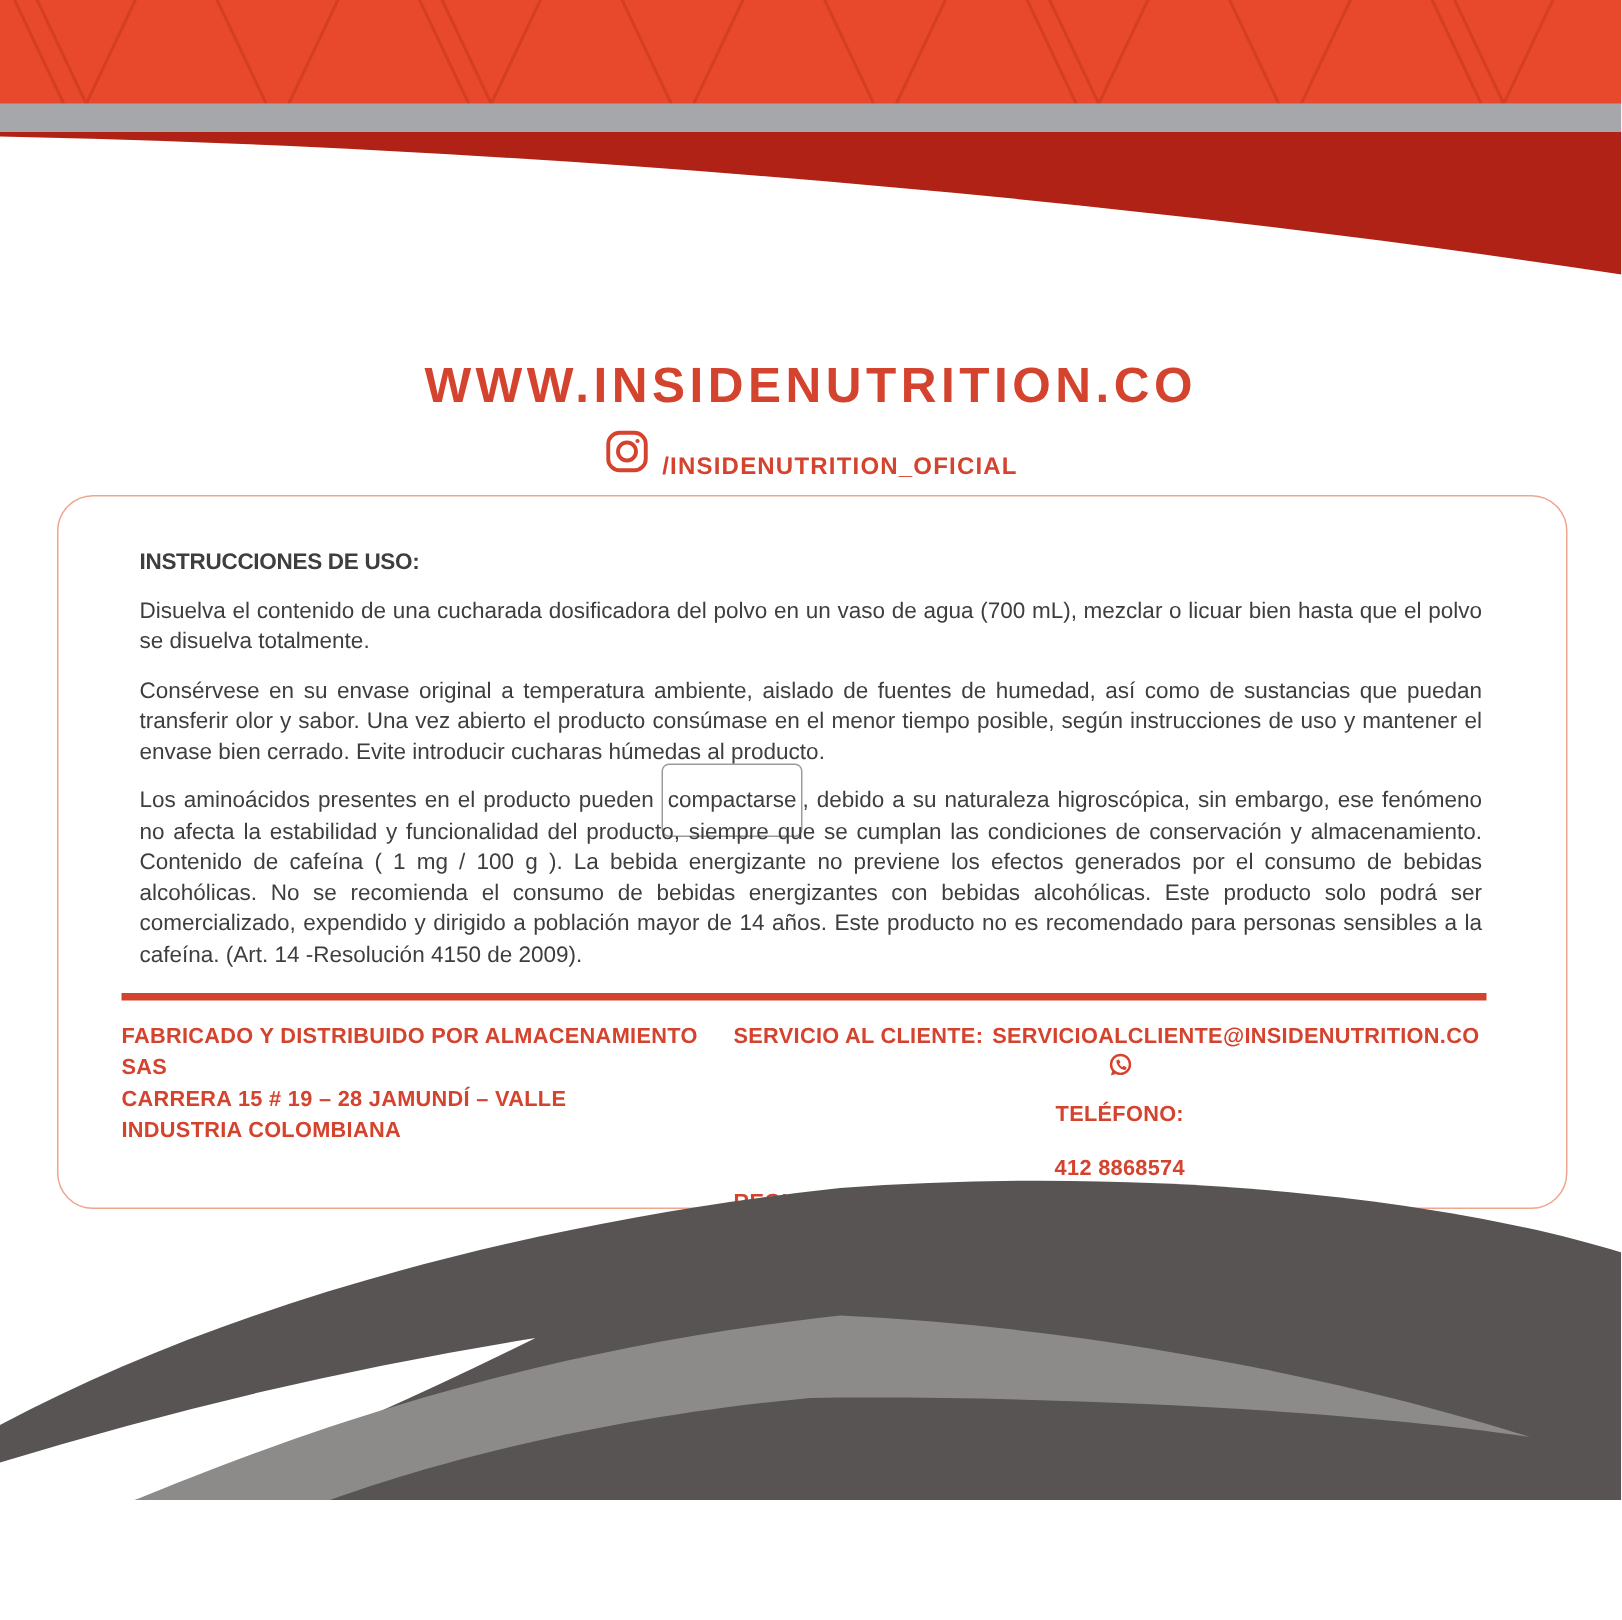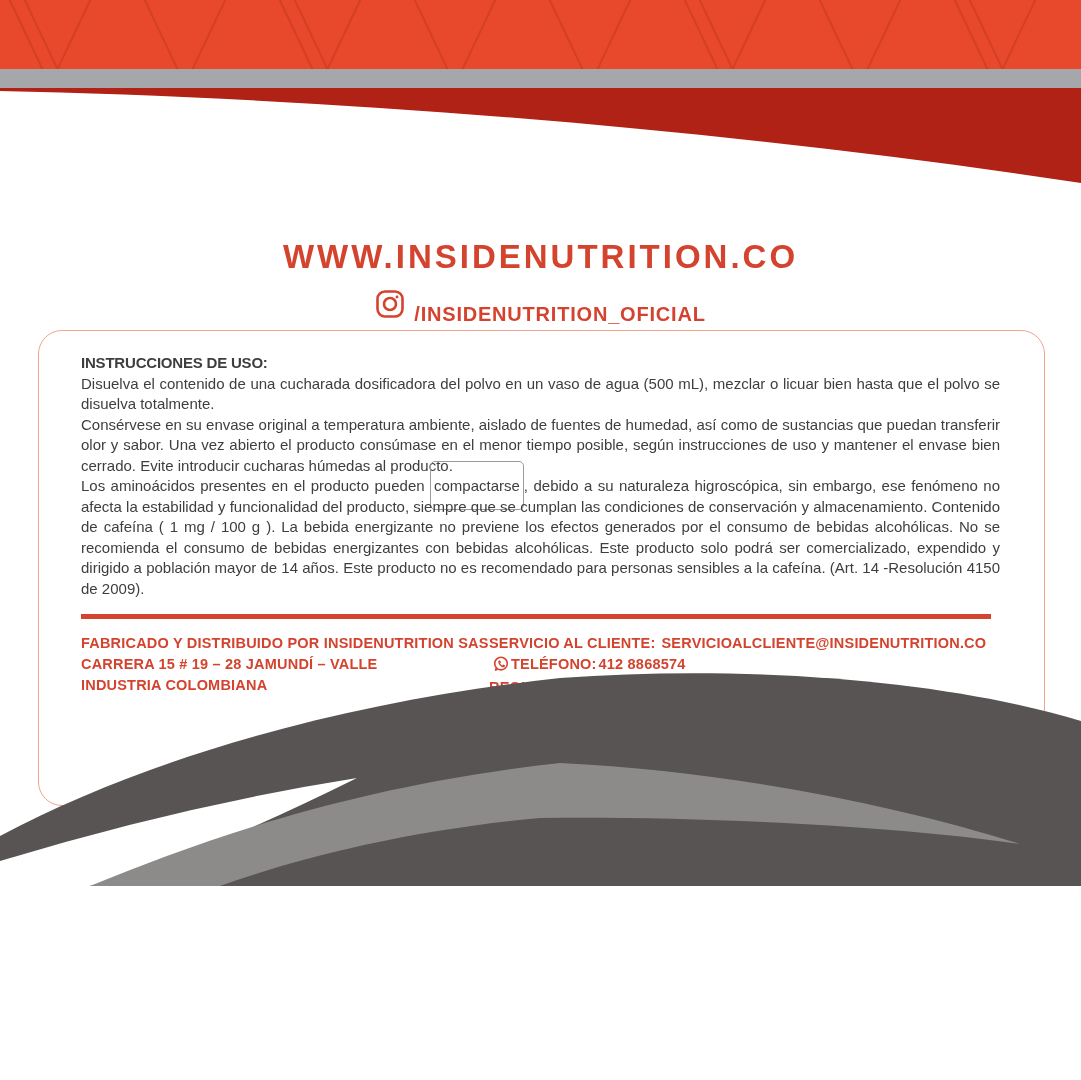--- a/index.html
+++ b/index.html
@@ -1,46 +1,46 @@
 <!DOCTYPE html>
 <html style="--accent: #D4432E; --heading_red: #D23A28; --body_text: #3E3E3E; --card_border: #F0A58F; --orange: #E8482B; --pattern: #C43A20; --gray_stripe: #A5A7AA; --dark_red: #B02116; --swoosh_dark: #575453; --swoosh_light: #8D8B8A;"><head>
 <meta charset="utf-8">
 <style>
   html,body{margin:0;padding:0;}
   body{font-family:"Liberation Sans","DejaVu Sans",sans-serif;background:#fff;}
-  .stage{position:relative;width:1081px;height:886px;overflow:hidden;background:#fff;}
+  .stage{position:relative;width:1081px;height:1000px;overflow:hidden;background:#fff;}
 
   
   .hdr-svg{position:absolute;top:0;left:0;display:block;}
   .swoosh-svg{position:absolute;bottom:0;left:0;display:block;}
 
   
   .site-title{position:absolute;top:238px;left:0;width:100%;text-align:center;
     font-size:33px;font-weight:bold;letter-spacing:3px;color:var(--accent);}
   .ig-row{position:absolute;top:281px;left:0;width:100%;display:flex;justify-content:center;
     align-items:center;gap:9px;}
-  .ig-handle{font-size:20px;font-weight:bold;letter-spacing:.8px;color:var(--accent);margin-top:22px;}
+  .ig-handle{font-size:16px;font-weight:bold;letter-spacing:.8px;color:var(--accent);margin-top:22px;}
 
   
   .card{position:absolute;left:38px;top:330px;width:1007px;height:476px;box-sizing:border-box;
     border:1.5px solid var(--card_border);border-radius:24px;padding:22px 44px 0 42px;background:#fff;}
   .h-red{color:var(--heading_red);font-weight:bold;font-size:22px;letter-spacing:-.2px;margin:0;}
-  .card p{margin:0;font-size:15px;line-height:20.5px;color:var(--body_text);text-align:justify;}
+  .card p{margin:12px;font-size:15px;line-height:20.5px;color:var(--body_text);text-align:justify;}
   .instr-h{margin-bottom:4px;}
   .ing-wrap{margin-top:9px;}
   .ing-wrap .h-red{margin-right:4px;}
   .stor-h{margin-top:20px;margin-bottom:5px;}
   .para2{margin-top:13px;}
   .boxed{border:1.5px solid #9b9b9b;border-radius:5px;padding:15px 3px;}
   .divider{margin-top:15px;height:4.5px;width:99%;background:var(--accent);}
   .card-footer{margin-top:14px;display:flex;color:var(--accent);font-weight:bold;
     font-size:14.5px;line-height:21px;letter-spacing:.2px;}
   .f-left{width:408px;}
   .f-right{flex:1;}
-  .phone-line{display:flex;align-items:center;gap:2px;padding-left:4px;}
+  .phone-line{display:flex;align-items:center;gap:15px;padding-left:4px;flex-direction:column;}
   .registry{margin-top:2px;}
   .svc-email{margin-left:6px;}
 </style>
 </head>
 <body>
 
 <div class="stage">
 
   <svg class="hdr-svg" width="1081" height="185" viewBox="0 0 1081 185">
     <defs>
@@ -82,31 +82,31 @@
       <rect x="2.5" y="2.5" width="25" height="25" rx="7.5"></rect>
       <circle cx="15" cy="15" r="6"></circle>
       <circle cx="22" cy="8" r="1.4" stroke="none" fill="#D4432E"></circle>
     </svg>
     <span class="ig-handle">/INSIDENUTRITION_OFICIAL</span>
   </div>
 
   <div class="card">
 
     <p class="h-red instr-h">INSTRUCCIONES DE USO:</p>
-    <p>Disuelva el contenido de una cucharada dosificadora del polvo en un vaso de agua (500 mL), mezclar o licuar bien hasta que el polvo se disuelva totalmente.</p>
+    <p>Disuelva el contenido de una cucharada dosificadora del polvo en un vaso de agua (700 mL), mezclar o licuar bien hasta que el polvo se disuelva totalmente.</p>
 
 
     <p>Consérvese en su envase original a temperatura ambiente, aislado de fuentes de humedad, así como de sustancias que puedan transferir olor y sabor. Una vez abierto el producto consúmase en el menor tiempo posible, según instrucciones de uso y mantener el envase bien cerrado. Evite introducir cucharas húmedas al producto.</p>
     <p class="para2"><span>Los aminoácidos presentes en el producto pueden </span><span class="boxed">compactarse</span><span>, debido a su naturaleza higroscópica, sin embargo, ese fenómeno no afecta la estabilidad y funcionalidad del producto, siempre que se cumplan las condiciones de conservación y almacenamiento. Contenido de cafeína ( 1 mg / 100 g ). La bebida energizante no previene los efectos generados por el consumo de bebidas alcohólicas. No se recomienda el consumo de bebidas energizantes con bebidas alcohólicas. Este producto solo podrá ser comercializado, expendido y dirigido a población mayor de 14 años. Este producto no es recomendado para personas sensibles a la cafeína. (Art. 14 -Resolución 4150 de 2009).</span></p>
 
     <div class="divider"></div>
 
     <div class="card-footer">
       <div class="f-left">
-        <div>FABRICADO Y DISTRIBUIDO POR INSIDENUTRITION SAS</div>
+        <div>FABRICADO Y DISTRIBUIDO POR ALMACENAMIENTO SAS</div>
         <div>CARRERA 15 # 19 – 28 JAMUNDÍ – VALLE</div>
         <div>INDUSTRIA COLOMBIANA</div>
       </div>
       <div class="f-right">
         <div><span>SERVICIO AL CLIENTE:</span><span class="svc-email">SERVICIOALCLIENTE@INSIDENUTRITION.CO</span></div>
         <div class="phone-line">
           <svg width="16" height="16" viewBox="0 0 16 16">
             <circle cx="8" cy="7.6" r="6.3" fill="none" stroke-width="1.6" stroke="#D4432E"></circle>
             <path d="M2.6 11.5 L1.6 15 L5.2 13.9 Z" fill="#D4432E"></path>
             <path d="M5.3 4.9 l1.6-.6 1.1 1.9 -.9 1 c.4 1 1.2 1.8 2.1 2.2 l1-.9 1.9 1.1 -.6 1.6 c-2.9.7-6.6-2.9-6.2-6.3 z" fill="#D4432E"></path>

